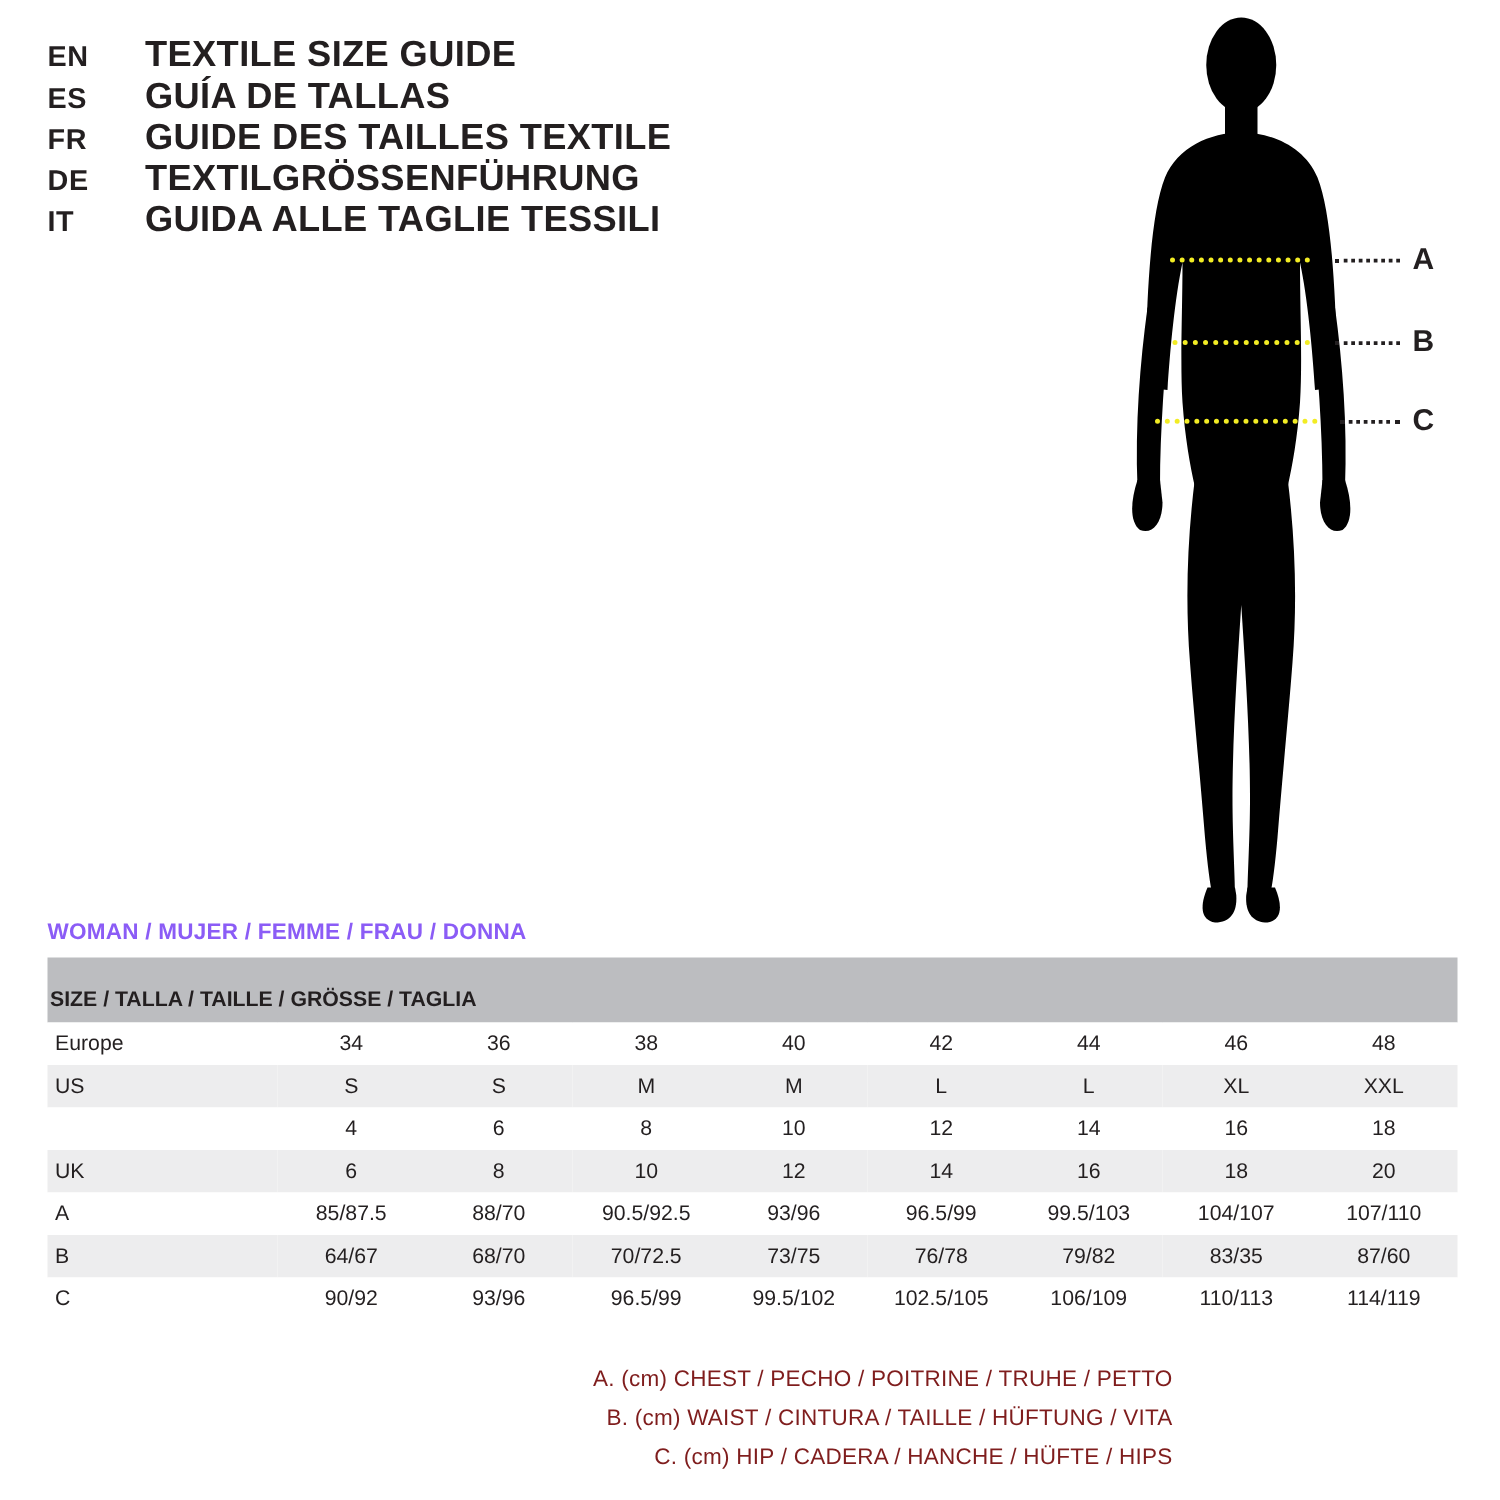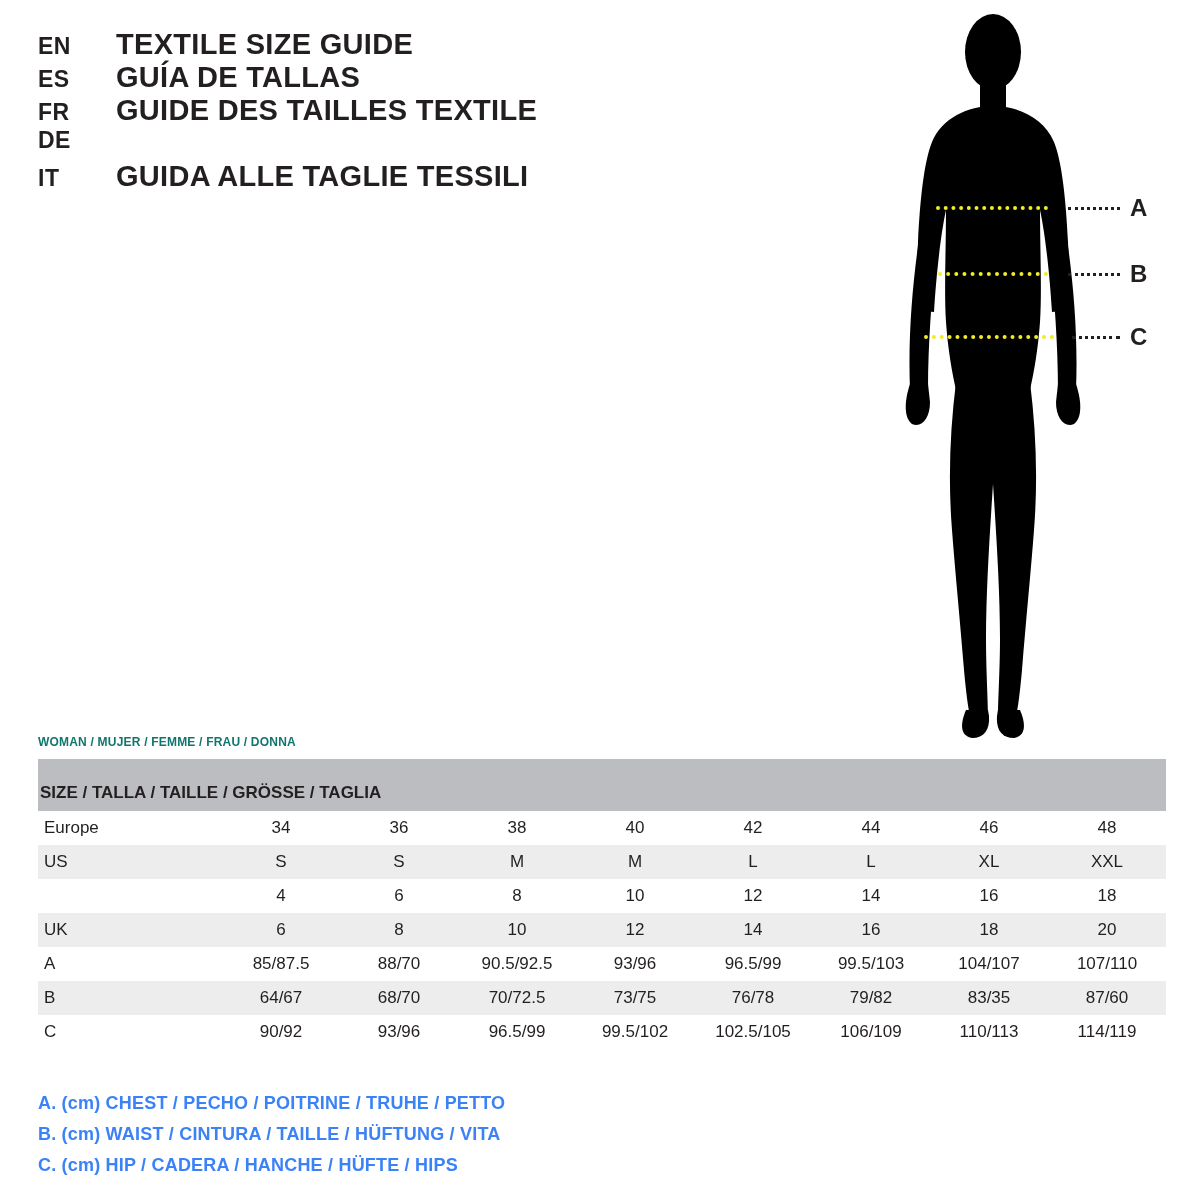--- a/index.html
+++ b/index.html
@@ -71,25 +71,25 @@
   }
 
   
   #table-block {
     position: absolute;
     left: 38px;
     top: 735px;
     width: 1125px;
   }
   #table-caption {
-    font-size: 12px;
+    font-size: 18px;
     font-weight: bold;
     letter-spacing: .2px;
     margin-bottom: 10px;
-    color: #0f766e;
+    color: #8b5cf6;
   }
   table {
     border-collapse: collapse;
     width: 1125px;
     table-layout: fixed;
     font-size: 17px;
   }
   td, th {
     text-align: center;
     padding: 7px 2px 7px 2px;
@@ -115,45 +115,47 @@
 
   
   #footnotes {
     position: absolute;
     left: 38px;
     top: 1088px;
     width: 900px;
   }
   .footnote {
     font-size: 18px;
-    font-weight: bold;
+    font-weight: normal;
     letter-spacing: .2px;
     line-height: 31px;
-    color: #3b82f6;
+    color: #7f1d1d;
     white-space: nowrap;
+    text-align: right;
   }
 </style>
 </head>
 <body>
 
 <div id="lang-block">
   <div class="lang-row">
     <span class="lang-code">EN</span>
     <span class="lang-text">TEXTILE SIZE GUIDE</span>
   </div>
   <div class="lang-row">
     <span class="lang-code">ES</span>
     <span class="lang-text">GUÍA DE TALLAS</span>
   </div>
   <div class="lang-row">
     <span class="lang-code">FR</span>
     <span class="lang-text">GUIDE DES TAILLES TEXTILE</span>
   </div>
   <div class="lang-row">
     <span class="lang-code">DE</span>
+    <span class="lang-text">TEXTILGRÖSSENFÜHRUNG</span>
   </div>
   <div class="lang-row">
     <span class="lang-code">IT</span>
     <span class="lang-text">GUIDA ALLE TAGLIE TESSILI</span>
   </div>
 </div>
 
 <div id="figure-area">
 
   <svg id="figure-svg" width="330" height="740" viewBox="0 0 330 740">

